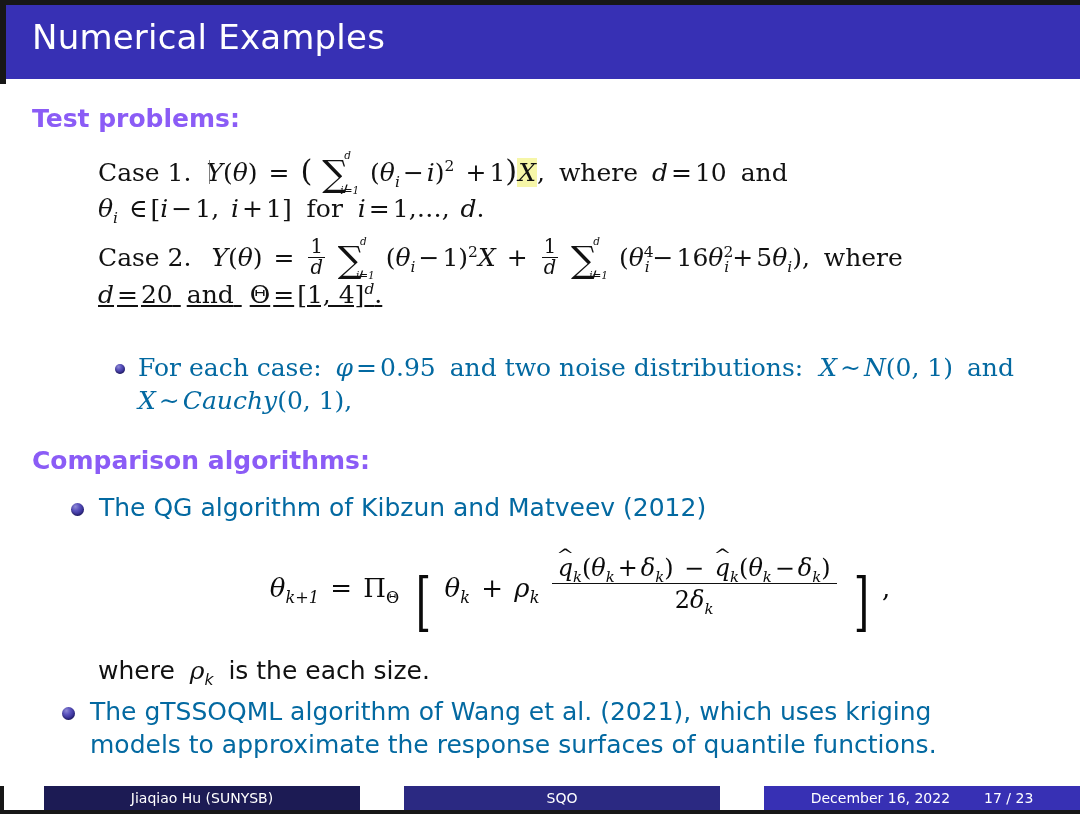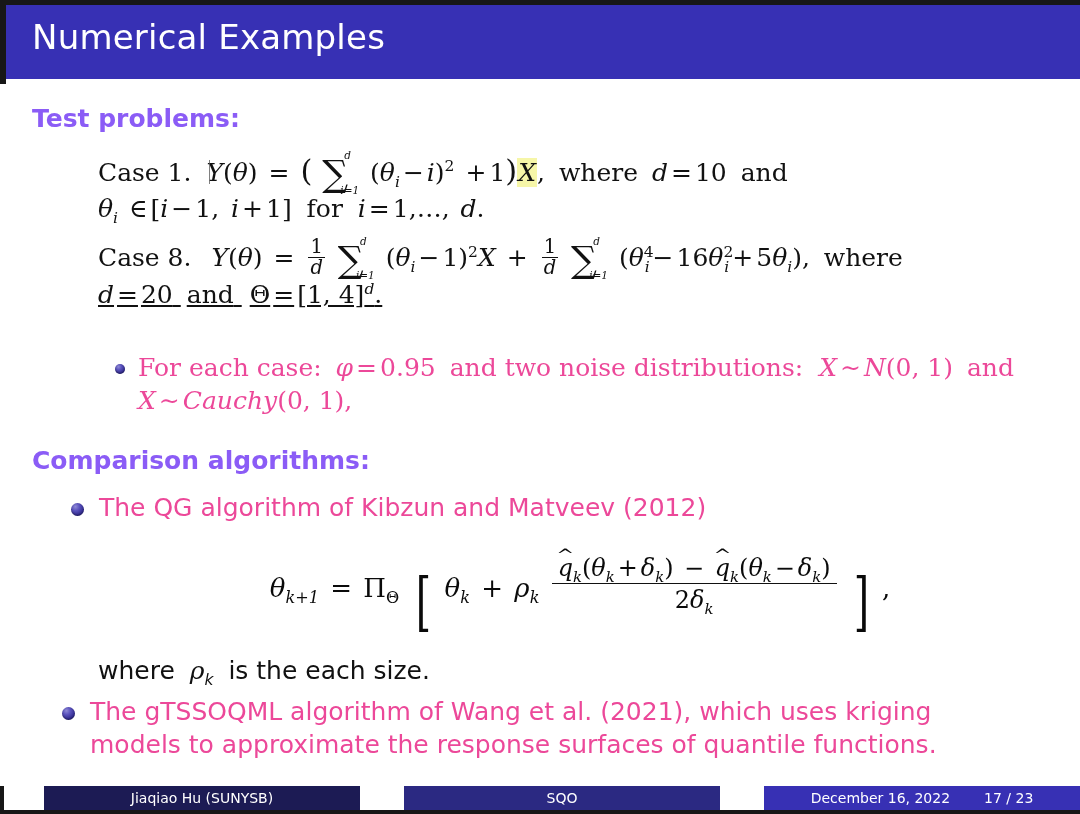--- a/index.html
+++ b/index.html
@@ -173,21 +173,21 @@
     box-shadow: inset 0 -1px 2px rgba(0,0,0,.35);
   }
   .bullet-sm {
     width: 10px;
     height: 10px;
     margin-top: 12px;
     margin-right: 13px;
   }
   .bullet-text {
     font-size: 25px;
-    color: #ec4899;
+    color: #0369a1;
     line-height: 1.30;
     font-family: "DejaVu Serif", serif;
   }
   .bullet-text.sans { font-family: "DejaVu Sans", sans-serif; }
 
   
   .display-eq {
     position: absolute;
     left: 0;
     width: 1080px;
@@ -319,21 +319,21 @@
     <div class="mathline" style="left:98px; top:110px;">
       <span class="mi">θ</span><sub class="s">i</sub>
       <span class="op">∈</span><span class="mn">[</span><span class="mi">i</span><span class="op">−</span><span class="mn">1</span><span class="mn">,</span>
       <span style="display:inline-block;width:4px"></span><span class="mi">i</span><span class="op">+</span><span class="mn">1]</span>
       <span style="display:inline-block;width:7px"></span><span class="mn">for</span>
       <span style="display:inline-block;width:7px"></span><span class="mi">i</span><span class="op">=</span><span class="mn">1</span><span class="mn">,…,</span>
       <span style="display:inline-block;width:3px"></span><span class="mi">d</span><span class="mn">.</span>
     </div>
 
     <div class="mathline" style="left:98px; top:153px;">
-      <span class="mn">Case 8.</span>
+      <span class="mn">Case 2.</span>
       <span style="display:inline-block;width:12px"></span><span class="mi">Y</span><span class="mn">(</span><span class="mi">θ</span><span class="mn">)</span>
       <span class="op">=</span>
       <span class="frac">
         <span class="num mn">1</span>
         <span class="den mi">d</span>
       </span>
       <span class="sum">
         <span class="sig">∑</span>
         <span class="lim-top">d</span>
         <span class="lim-bot">i=1</span>

